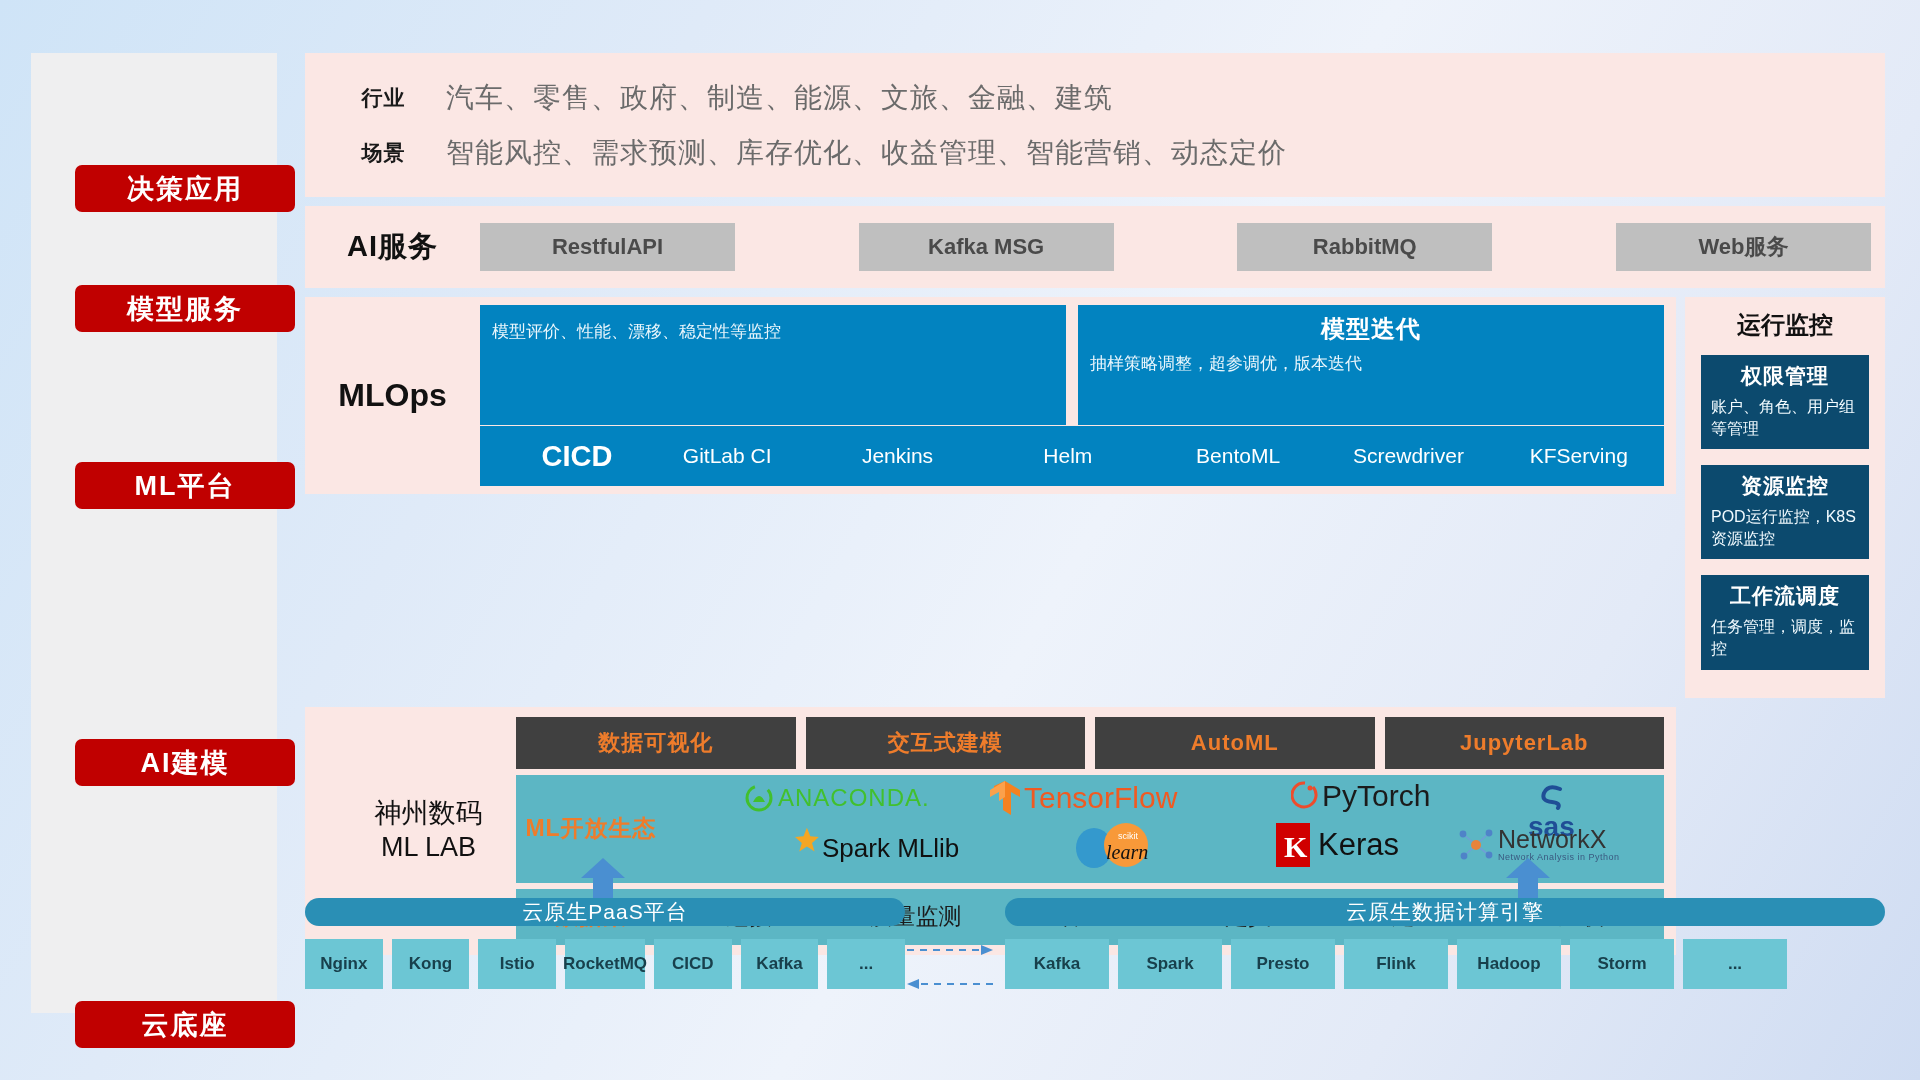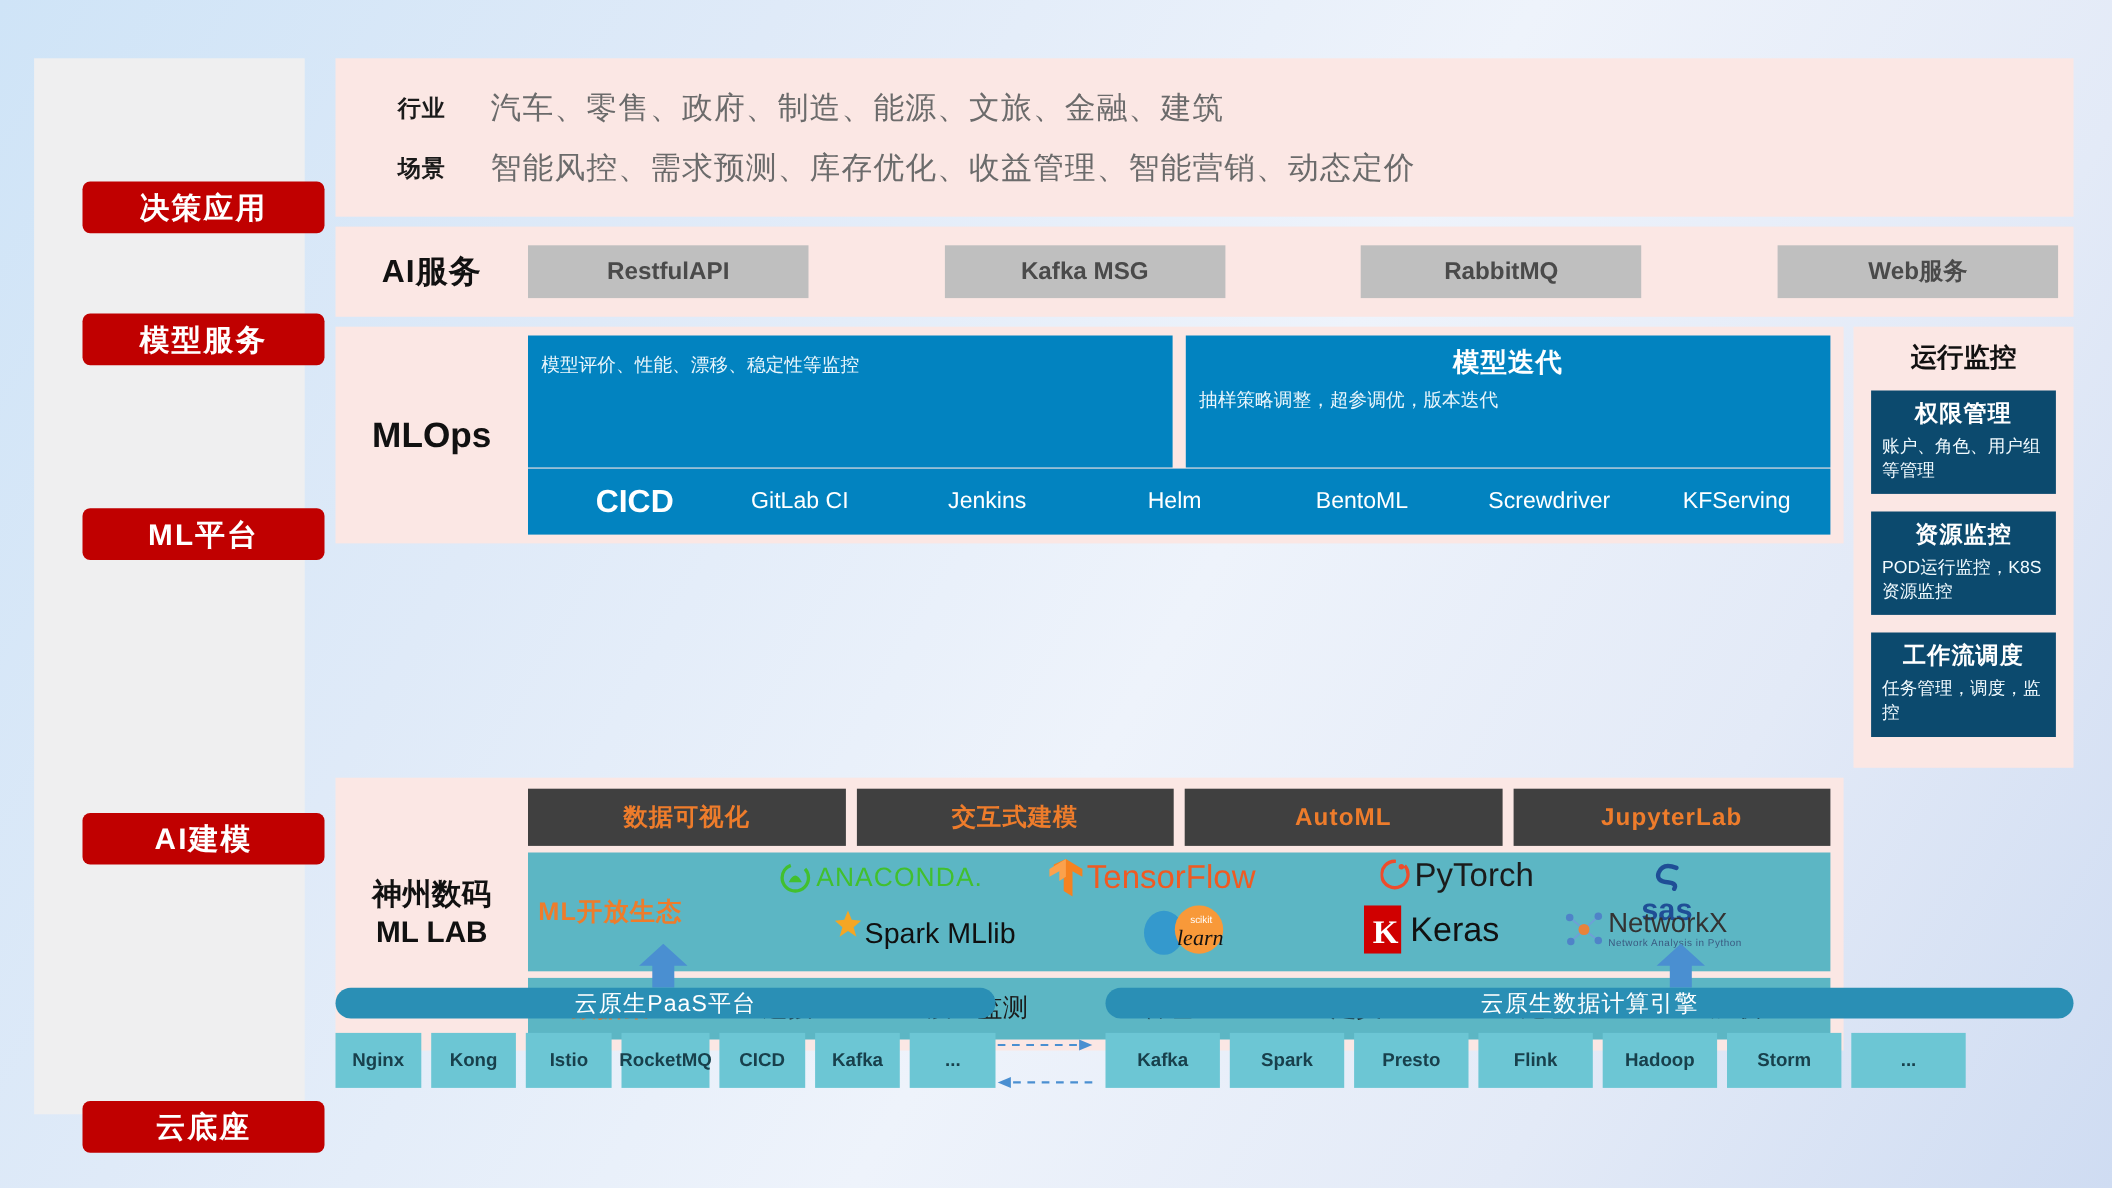--- a/index.html
+++ b/index.html
@@ -94,21 +94,21 @@
   }
   .mon-card{background:#0c4a6e;color:#fff;padding:7px 10px 10px 10px;margin-bottom:16px;}
   .mon-card h5{margin:0;text-align:center;font-size:21px;font-weight:bold;letter-spacing:1px;}
   .mon-card p{margin:6px 0 0 0;font-size:16px;line-height:1.35;color:#f2fbff;}
 
   
   .b4wrap{display:flex;gap:9px;margin-top:9px;}
   .b4{flex:1;background:#fbe7e4;height:248px;display:flex;align-items:center;}
   .b4-label{
     width:175px;min-width:175px;text-align:center;
-    font-size:27px;font-weight:bold;color:#111;line-height:1.25;
+    font-size:27px;font-weight:normal;color:#111;line-height:1.25;padding-left:36px;
   }
   .b4-body{flex:1;padding-right:12px;}
   .lab-top{display:flex;gap:10px;}
   .lab-chip{
     flex:1;height:52px;background:#404040;
     color:#ee7c2b;font-size:22px;font-weight:bold;
     display:flex;align-items:center;justify-content:center;letter-spacing:1px;
   }
   .eco{
     margin-top:6px;background:#5cb6c4;height:108px;display:flex;align-items:center;

